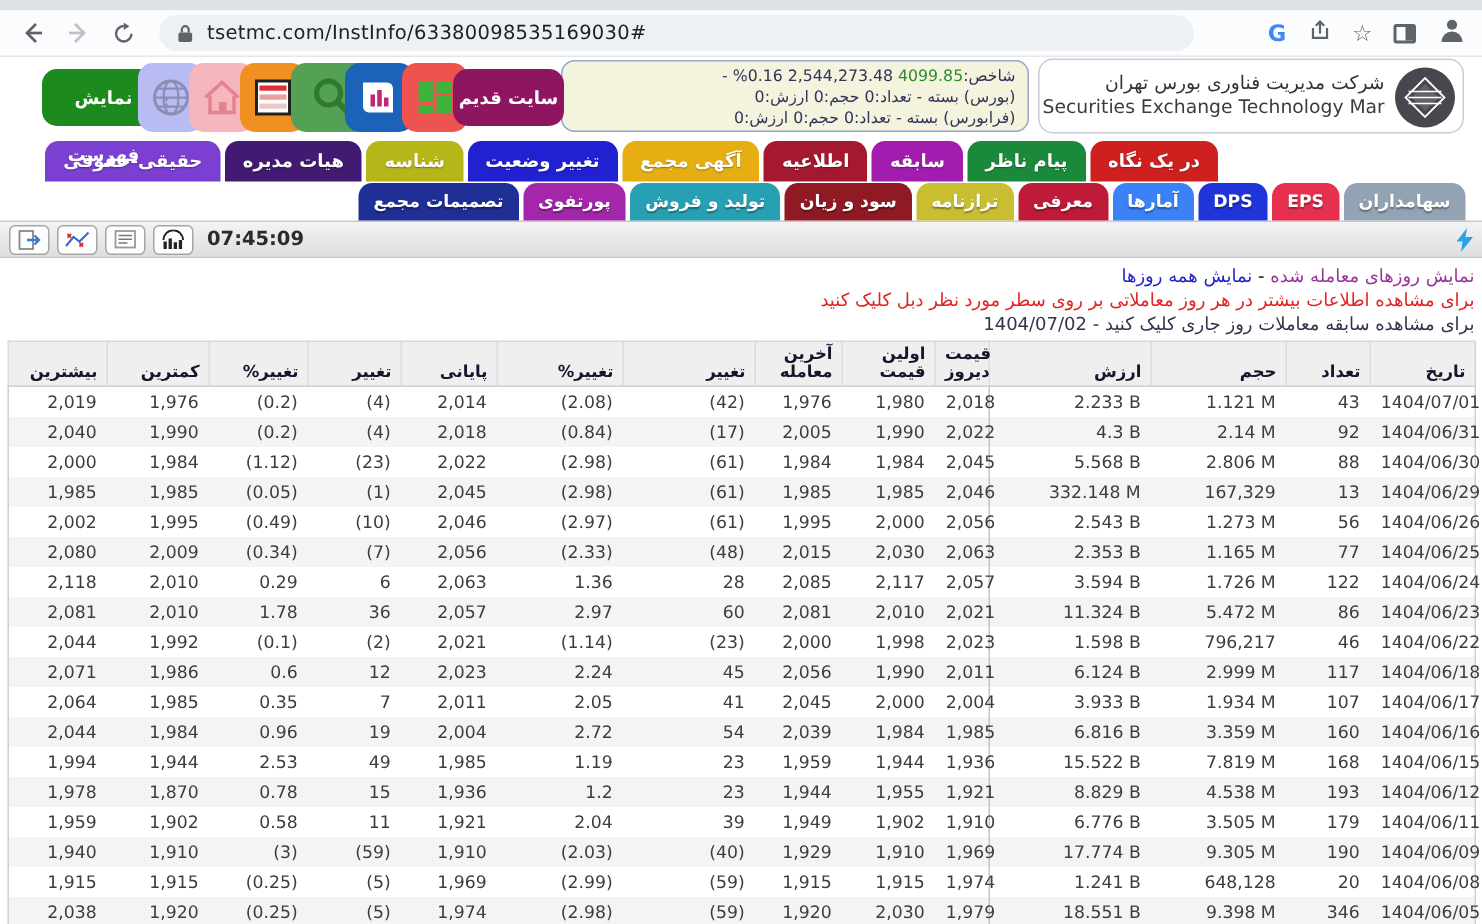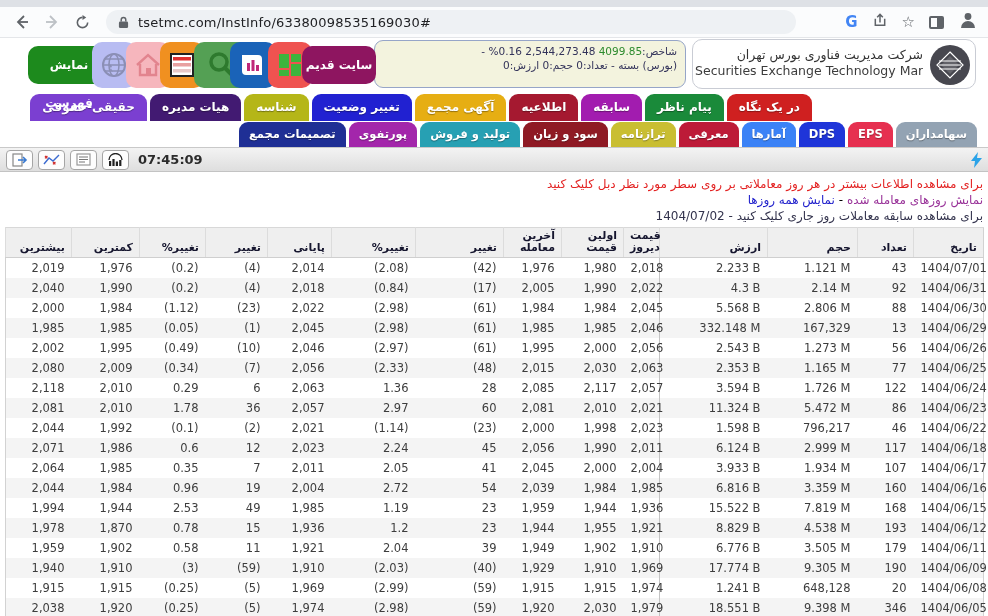--- a/index.html
+++ b/index.html
@@ -164,20 +164,21 @@
           <rect x="3" y="19" width="10" height="6" fill="#3db53d"></rect>
         </svg>
     </div>
     <div class="hbtn btn-oldsite">سایت قدیم</div>
 
     <div class="idx-box">
       <div>
         <span>شاخص:</span><span class="grn ib">4099.85</span> <span class="ib">2,544,273.48</span> <span class="ib">%0.16</span> <span>-</span>
       </div>
       <div>(بورس) بسته - تعداد:0 حجم:0 ارزش:0</div>
+      <div>(فرابورس) بسته - تعداد:0 حجم:0 ارزش:0</div>
     </div>
 
     <div class="co-card">
       <svg class="co-logo" width="42" height="42" viewBox="0 0 42 42">
         <circle cx="21" cy="21" r="20" fill="#47474f"></circle>
         <g stroke="#fff" stroke-width="1.2" fill="none">
           <path d="M21 8 L34 21 L21 34 L8 21 Z"></path>
           <path d="M10 17 H32 M10 21 H32 M10 25 H32" stroke-width="1"></path>
           <path d="M21 12 L30 21 L21 30 L12 21 Z" fill="#fff" stroke="none" opacity=".15"></path>
         </g>
@@ -241,24 +242,24 @@
     </span>
     <span class="clock">07:45:09</span>
     <div class="inst-title">
       <svg width="11" height="16" viewBox="0 0 11 16">
           <path d="M7 0 L0 9 H4 L3 16 L11 6 H6 Z" fill="#2ba3e8"></path>
         </svg>
     </div>
   </div>
 
   <div class="content">
-    <div class="ln ln-red">برای مشاهده اطلاعات بیشتر در هر روز معاملاتی بر روی سطر مورد نظر دبل کلیک کنید</div>
     <div class="ln">
       <span class="lnk-traded">نمایش روزهای معامله شده</span><span> - </span><span class="lnk-all">نمایش همه روزها</span>
     </div>
+    <div class="ln ln-red">برای مشاهده اطلاعات بیشتر در هر روز معاملاتی بر روی سطر مورد نظر دبل کلیک کنید</div>
     <div class="ln ln-dark">
       <span>برای مشاهده سابقه معاملات روز جاری کلیک کنید</span><span> - </span><span class="ib">1404/07/02</span>
     </div>
 
     <table class="hist">
       <colgroup id="cols">
           <col style="width: 70px;">
           <col style="width: 56px;">
           <col style="width: 90px;">
           <col style="width: 108px;">

